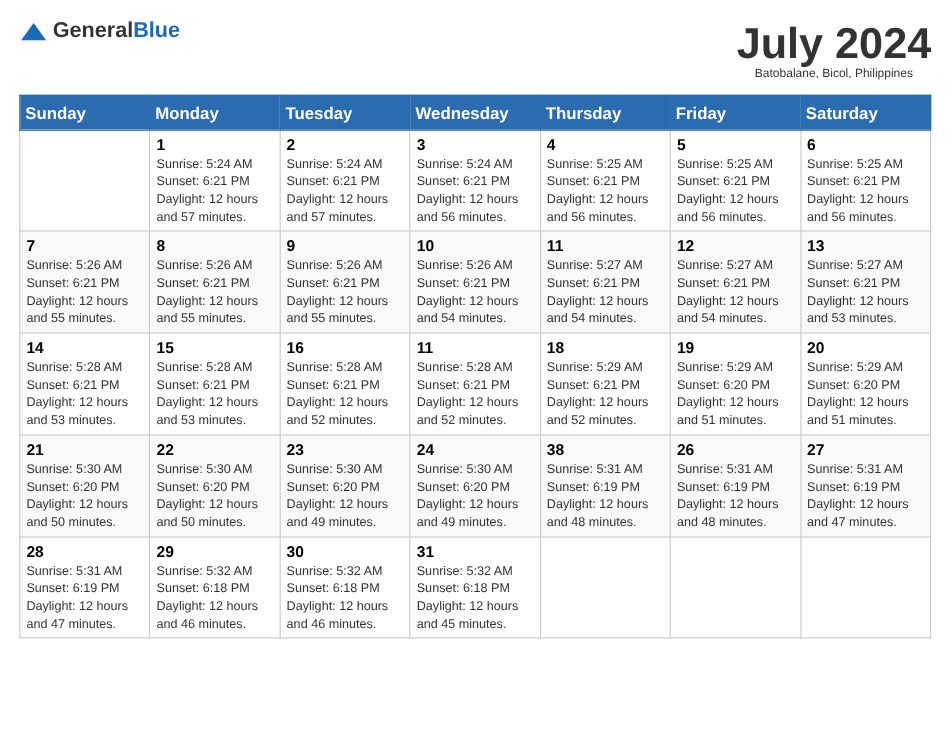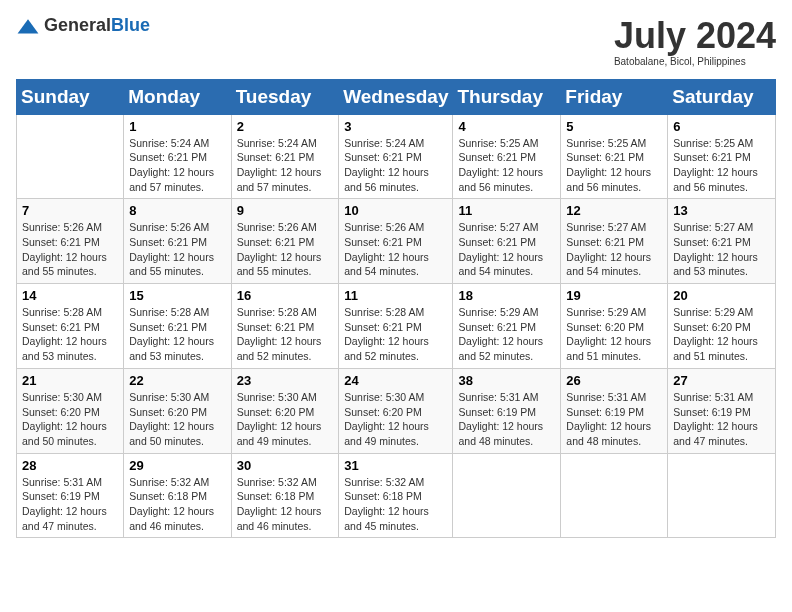--- a/index.html
+++ b/index.html
@@ -30,21 +30,21 @@
       font-size: 18px;
       font-weight: bold;
       color: #1a6bb5;
       line-height: 1.1;
     }
     .logo-icon {
       width: 24px;
       height: 24px;
     }
     .title-block {
-      text-align: left;
+      text-align: center;
     }
     .month-year {
       font-size: 36px;
       font-weight: bold;
       color: #333;
       line-height: 1.1;
     }
     .location {
       font-size: 10px;
       color: #333;
@@ -52,21 +52,21 @@
     table {
       width: 100%;
       border-collapse: collapse;
       font-size: 11px;
     }
     thead tr th {
       background-color: #2b6cb0;
       color: #fff;
       padding: 6px 4px;
       text-align: left;
-      font-size: 19px;
+      font-size: 14px;
       font-weight: bold;
       border: 1px solid #2b6cb0;
     }
     tbody tr td {
       border: 1px solid #ccc;
       padding: 4px 5px;
       vertical-align: top;
       width: calc(100% / 7);
     }
     .day-number {

